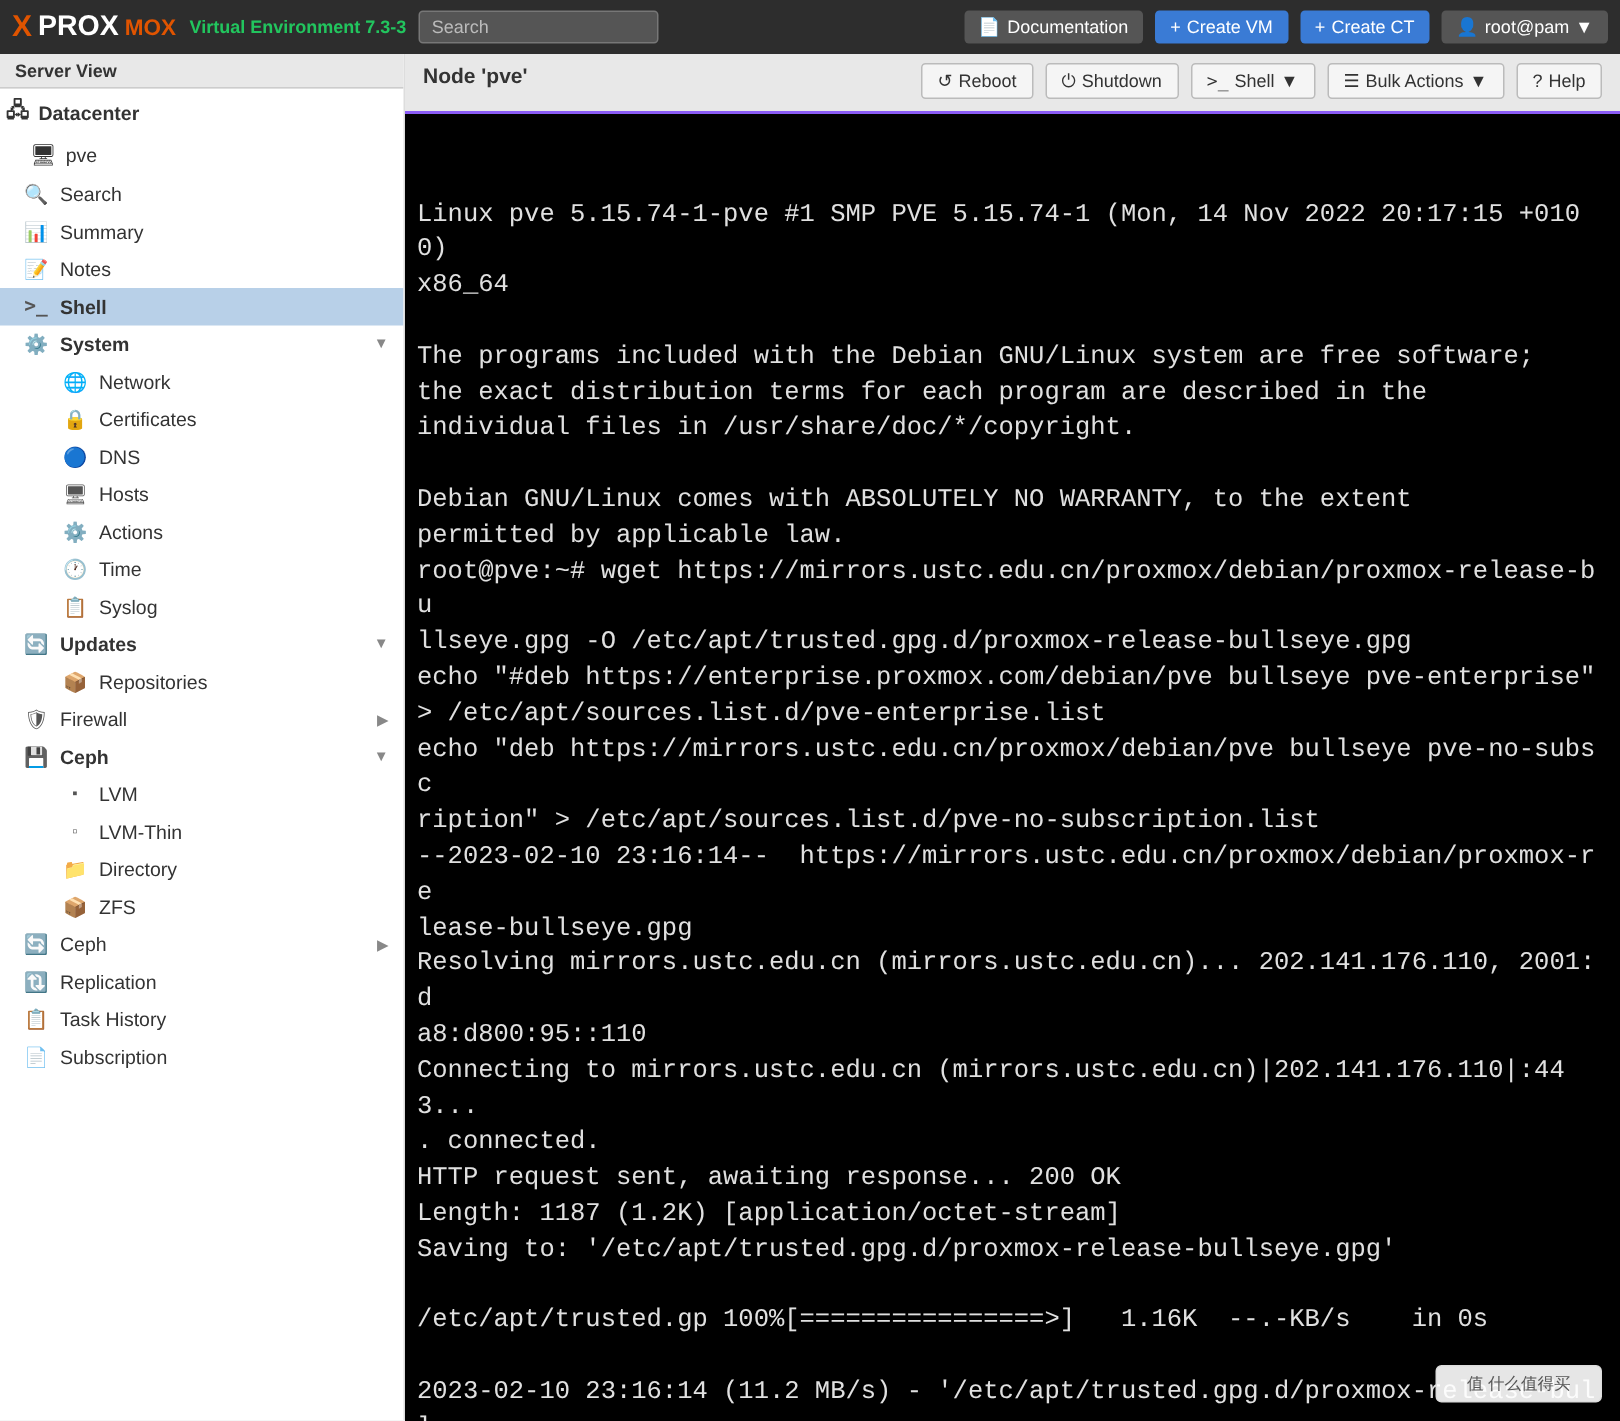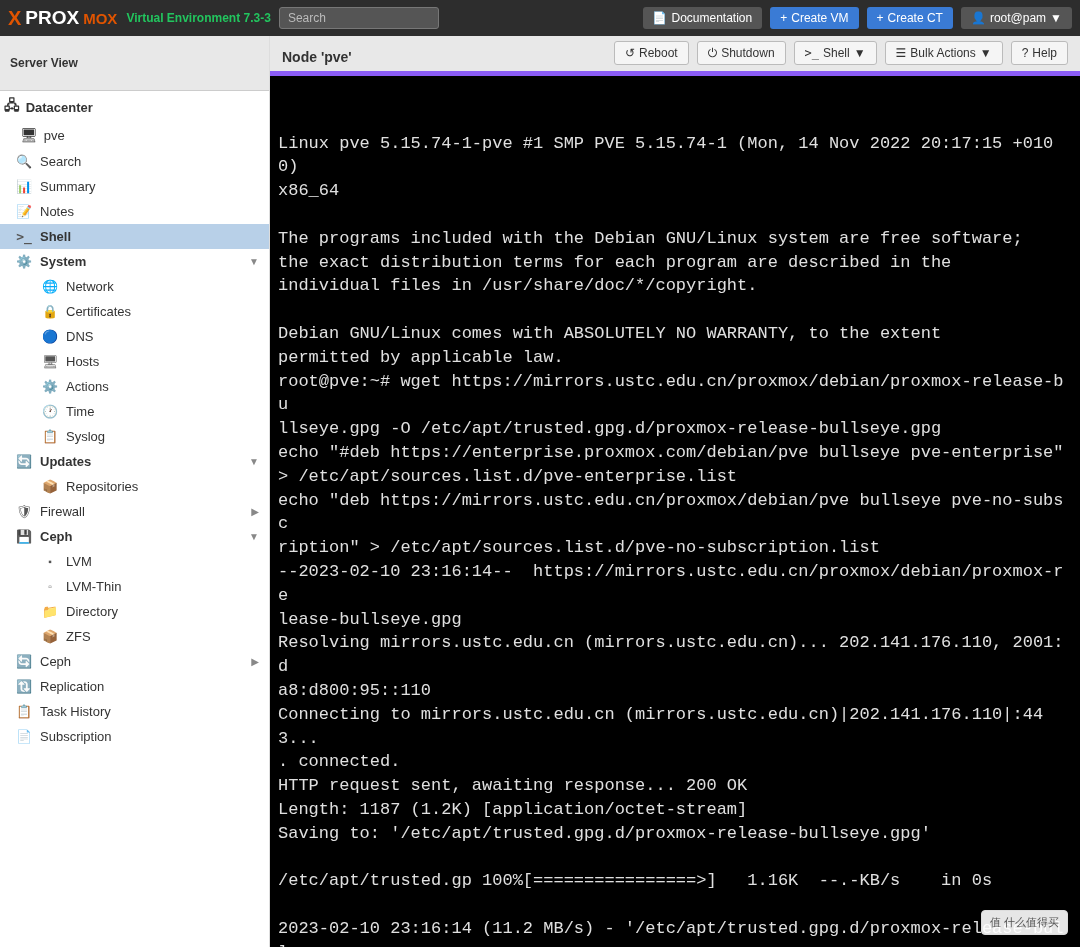--- a/index.html
+++ b/index.html
@@ -25,51 +25,51 @@
     .topbar-btn.docs { background: #555; }
     .topbar-btn.create-vm { background: #3a7bd5; }
     .topbar-btn.create-ct { background: #3a7bd5; }
     .topbar-btn.user { background: #555; }
 
     
     #main { display: flex; height: calc(947px - 36px); }
 
     
     #sidebar { width: 270px; background: #fff; border-right: 1px solid #ddd; overflow-y: auto; display: flex; flex-direction: column; }
-    #sidebar-header { background: #e8e8e8; padding: 20px 10px; font-weight: bold; font-size: 12px; color: #333; border-bottom: 1px solid #ccc; }
+    #sidebar-header { background: #e8e8e8; padding: 4px 10px; font-weight: bold; font-size: 12px; color: #333; border-bottom: 1px solid #ccc; }
 
     .tree-item { display: flex; align-items: center; padding: 4px 8px; cursor: pointer; font-size: 13px; color: #333; gap: 6px; }
     .tree-datacenter { padding-left: 4px; font-weight: bold; }
     .tree-pve { padding-left: 20px; }
 
     .nav-section { padding: 2px 0; }
     .nav-item { display: flex; align-items: center; padding: 5px 10px 5px 16px; cursor: pointer; font-size: 13px; color: #333; gap: 8px; }
     .nav-item.active { background: #d0e0f0; font-weight: bold; }
     .nav-item .nav-icon { width: 16px; text-align: center; font-size: 13px; color: #555; }
     .nav-sub-item { padding-left: 32px; }
     .nav-group { display: flex; align-items: center; padding: 5px 10px 5px 16px; cursor: pointer; font-size: 13px; color: #333; gap: 8px; font-weight: bold; }
     .nav-group .expand-icon { margin-left: auto; font-size: 10px; color: #888; }
     .nav-group .nav-icon { width: 16px; text-align: center; font-size: 13px; color: #555; }
     .nav-sub { padding-left: 10px; }
 
     
     #content { flex: 1; display: flex; flex-direction: column; background: #f5f5f5; overflow: hidden; }
-    #content-header { display: flex; align-items: flex-end; background: #e8e8e8; border-bottom: 5px solid #8b5cf6; padding: 6px 12px; gap: 8px; height: 40px; }
+    #content-header { display: flex; align-items: flex-start; background: #e8e8e8; border-bottom: 2px solid #8b5cf6; padding: 6px 12px; gap: 8px; height: 40px; }
     #node-title { font-size: 14px; font-weight: bold; color: #333; flex: 1; }
     .action-btn { display: flex; align-items: center; gap: 4px; padding: 4px 10px; border-radius: 3px; cursor: pointer; font-size: 12px; border: 1px solid #bbb; background: #f5f5f5; color: #333; }
     .action-btn .btn-icon { font-size: 12px; }
 
     
     #terminal-area { flex: 1; background: #000; color: #e0e0e0; font-family: 'Courier New', Courier, monospace; font-size: 17px; padding: 8px; overflow: auto; line-height: 1.4; white-space: pre-wrap; word-break: break-all; }
     .term-input-line { display: flex; align-items: center; background: #1a1a2e; border: 3px solid #b91c1c; padding: 4px 8px; margin-top: 4px; }
     .term-input-line .prompt { color: #00ff00; }
     .term-cursor { background: #fff; color: #000; display: inline-block; width: 8px; }
 
     
-    #watermark { position: fixed; bottom: 12px; right: 12px; background: rgba(255,255,255,0.9); border: 1px solid #ddd; border-radius: 4px; padding: 4px 8px; font-size: 11px; color: #555; z-index: 100; }
+    #watermark { position: fixed; bottom: 12px; right: 12px; background: rgba(255,255,255,0.9); border: 1px solid #ddd; border-radius: 4px; padding: 4px 20px; font-size: 11px; color: #555; z-index: 100; }
   </style>
 </head>
 <body>
 
 <div id="topbar">
   <div id="logo">
     <span style="color:#e05400;font-size:20px;font-weight:900;">X</span>
     <span style="color:#fff;font-size:19px;font-weight:bold;">PROX</span>
     <span style="color:#e05400;font-size:15px;font-weight:bold;">MOX</span>
     <span style="color:#22c55e;font-size:12px;margin-left:5px;">Virtual Environment 7.3-3</span>

